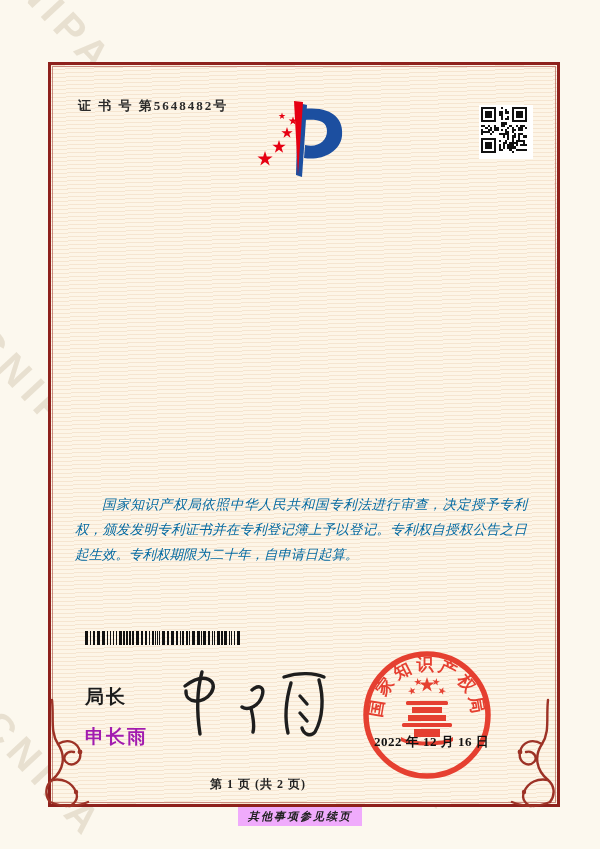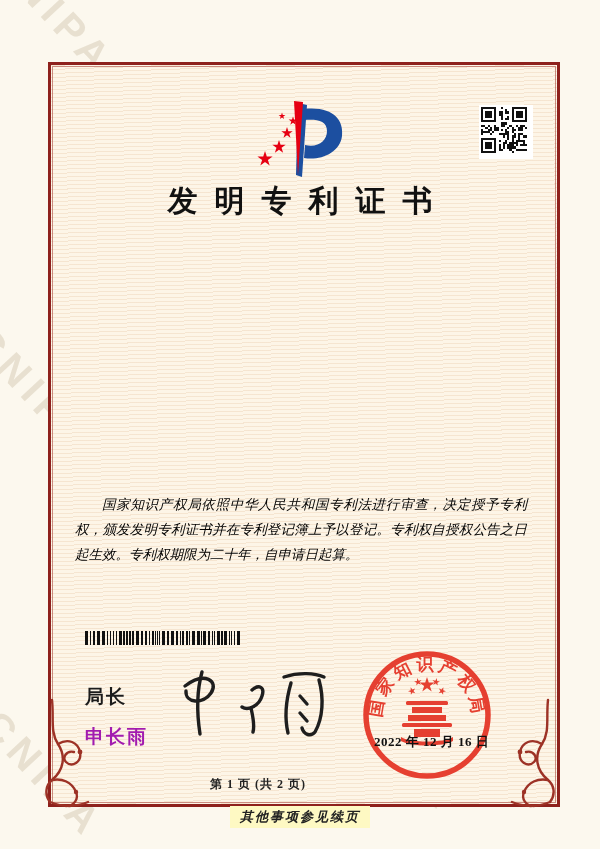--- a/index.html
+++ b/index.html
@@ -28,21 +28,21 @@
          font-size:30px;font-weight:700;color:#111;letter-spacing:17px;text-indent:17px;z-index:3;}
   .frow{position:absolute;white-space:nowrap;font-size:13px;font-weight:600;color:#222;}
   .flabel{display:inline-block;width:84px;text-align:justify;text-align-last:justify;vertical-align:bottom;}
   .fcolon{display:inline-block;margin:0 3px 0 1px;}
   .fvalue{letter-spacing:0.5px;}
   .r0{left:78px;top:250px;} .r1{left:78px;top:287px;} .r2{left:78px;top:323px;}
   .r3{left:78px;top:359px;} .r4{left:78px;top:395px;} .r5{left:78px;top:431px;}
   .r6a{left:78px;top:467px;} .r6b{left:308px;top:467px;}
 
   .paras{position:absolute;left:75px;top:492px;width:452px;z-index:3;
-         font-size:13.5px;line-height:25px;color:#000000;font-style:italic;
+         font-size:13.5px;line-height:25px;color:#0369a1;font-style:italic;
          font-family:"Liberation Serif","DejaVu Serif",serif;}
   .paras p{margin:0;text-indent:2em;text-align:justify;}
 
   .barcode{position:absolute;left:85px;top:631px;width:156px;height:14px;z-index:3;}
   .barcode svg{display:block;width:156px;height:14px;}
 
   .sig-title{position:absolute;left:85px;top:684px;font-size:19px;font-weight:700;
              font-family:"Liberation Sans","DejaVu Sans",sans-serif;color:#1c1c1c;z-index:3;letter-spacing:2px;}
   .sig-name{position:absolute;left:85px;top:724px;font-size:19px;font-weight:700;
             font-family:"Liberation Sans","DejaVu Sans",sans-serif;color:#a21caf;z-index:3;letter-spacing:2px;}
@@ -52,21 +52,21 @@
   .seal-date{position:absolute;left:374px;top:733px;font-size:13px;font-weight:700;color:#111;
              letter-spacing:0.5px;z-index:5;white-space:nowrap;}
 
   .flourish{position:absolute;width:66px;height:112px;z-index:2;}
   .fl-left{left:38px;top:698px;}
   .fl-right{left:496px;top:698px;transform:scaleX(-1);}
 
   .page-num{position:absolute;left:0;top:776px;width:516px;text-align:center;
             font-size:12px;font-weight:600;color:#222;z-index:3;letter-spacing:1px;}
   .continuation{position:absolute;left:0;top:806px;width:600px;text-align:center;z-index:3;}
-  .continuation span{display:inline-block;background:#fef9c3;padding:2px 10px;font-size:13px;
+  .continuation span{display:inline-block;background:#f0abfc;padding:2px 10px;font-size:11px;
             font-style:italic;font-weight:600;color:#222;letter-spacing:2px;}
 </style>
 </head>
 <body>
 
 <div class="page">
 
   <span class="wm" style="left:-25px;top:-12px">CNIPA</span>
   <span class="wm" style="left:150px;top:106px">CNIPA</span>
   <span class="wm" style="left:368px;top:258px">CNIPA</span>
@@ -91,20 +91,21 @@
     <g fill="none" stroke="#9d3226" stroke-width="2.4" stroke-linecap="round">
       <path d="M14,2 C16,20 12,34 20,46 C28,58 26,72 14,82 C8,87 6,96 12,104"></path>
       <path d="M20,46 C30,40 40,44 42,54 C44,64 34,70 28,64 C24,60 28,52 36,54"></path>
       <path d="M14,82 C24,80 34,84 38,94 C41,101 36,108 28,108"></path>
       <path d="M12,104 C22,108 36,110 50,104"></path>
     </g>
     <circle cx="42" cy="54" r="2.4" fill="#9d3226"></circle>
     <circle cx="38" cy="94" r="2.2" fill="#9d3226"></circle>
   </svg>
 
+  <div class="cert-no">证 书 号 第5648482号</div>
 
   <div class="qr">
     <svg id="qr-svg" viewBox="0 0 21 21" shape-rendering="crispEdges">
         <rect x="0" y="0" width="7" height="1" fill="#111"></rect>
         <rect x="0" y="6" width="7" height="1" fill="#111"></rect>
         <rect x="0" y="1" width="1" height="5" fill="#111"></rect>
         <rect x="6" y="1" width="1" height="5" fill="#111"></rect>
         <rect x="2" y="2" width="3" height="3" fill="#111"></rect>
         <rect x="14" y="0" width="7" height="1" fill="#111"></rect>
         <rect x="14" y="6" width="7" height="1" fill="#111"></rect>
@@ -238,21 +239,20 @@
     <path d="M52,10 C80,7 92,20 90,37 C88,54 68,62 52,59 L53,46 C66,49 75,42 75,32 C75,21 64,20 52,21 Z" fill="#1c4fa0"></path>
     <polygon points="46,4 55,6 50,78 44,76" fill="#1c4fa0"></polygon>
     <polygon points="42,2 51,3 46,76" fill="#e60012"></polygon>
     <use href="#star" transform="translate(13,60) scale(8)" fill="#e60012"></use>
     <use href="#star" transform="translate(27,48) scale(7)" fill="#e60012"></use>
     <use href="#star" transform="translate(35,34) scale(6)" fill="#e60012"></use>
     <use href="#star" transform="translate(41,22) scale(4.6)" fill="#e60012"></use>
     <use href="#star" transform="translate(30,17) scale(3.6)" fill="#e60012"></use>
   </svg>
 
-  <div class="title">发明专利证书</div>
 
   <div class="frow r0">
     <span class="flabel">发明名称</span><span class="fcolon">：</span><span class="fvalue">一种用于电流互感器中具有稳定性能的超微晶铁芯及其生产方法</span>
   </div>
   <div class="frow r1">
     <span class="flabel">发明人</span><span class="fcolon">：</span><span class="fvalue">徐自平</span>
   </div>
   <div class="frow r2">
     <span class="flabel">专利号</span><span class="fcolon">：</span><span class="fvalue">ZL 2022 1 0449624.6</span>
   </div>

